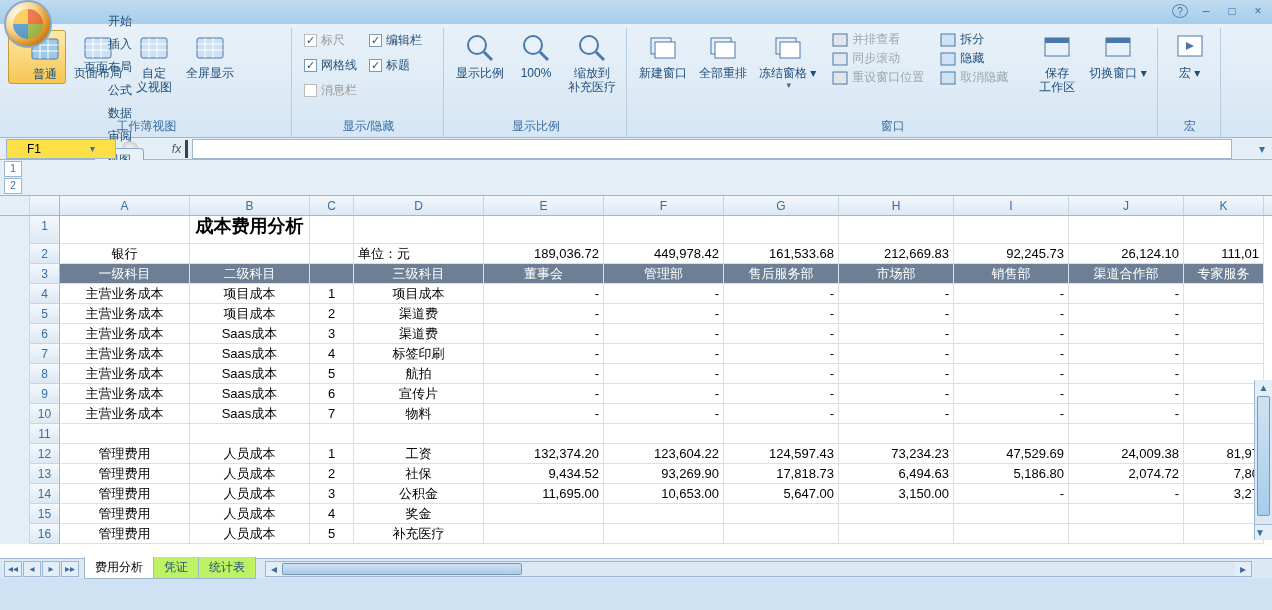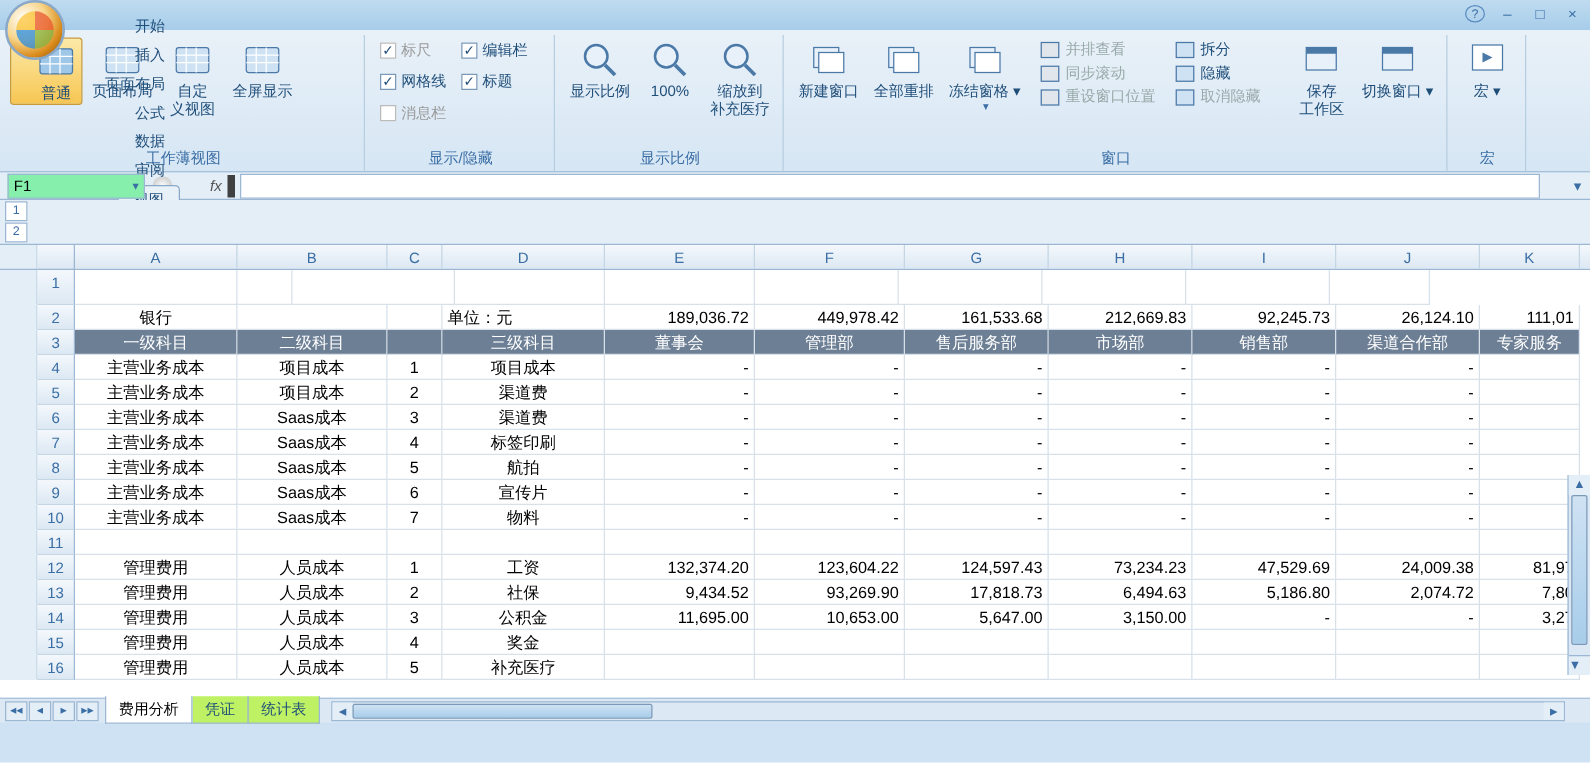--- a/index.html
+++ b/index.html
@@ -29,24 +29,24 @@
 .chk-row.disabled { color:#999; }
 .chk { width:13px; height:13px; border:1px solid #7a99b8; background:#fff; display:inline-flex; align-items:center; justify-content:center; font-size:11px; color:#1f4e79; }
 .chk.disabled { border-color:#bbb; }
 .small-item { display:flex; align-items:center; gap:4px; color:#1f4e79; font-size:12px; padding:1px 4px; cursor:pointer; }
 .small-item.disabled { color:#9aa; }
 .small-icon { width:16px; height:16px; display:inline-flex; align-items:center; justify-content:center; }
 .dropdown-arrow::after { content:"▾"; font-size:9px; margin-left:2px; color:#3a6ea5; }
 
 
 .formula-bar { height:22px; background:#e4eef7; border-bottom:1px solid #9bb7d4; display:flex; align-items:center; }
-.name-box { width:110px; height:20px; margin-left:6px; background:#86efac; border:1px solid #9bb7d4; display:flex; align-items:center; padding:0 4px; justify-content:space-between; position:relative;gap:40px;}
+.name-box { width:110px; height:20px; margin-left:6px; background:#fde047; border:1px solid #9bb7d4; display:flex; align-items:center; padding:0 20px; justify-content:space-between; position:relative;gap:40px;}
 .name-box .dd { color:#3a6ea5; font-size:10px; }
 .fx-area { display:flex; align-items:center; margin-left:30px; gap:6px; }
-.fx-btn { width:20px; height:18px; display:flex; align-items:center; justify-content:flex-start; color:#888; font-style:italic; border-right:6px solid #404040; }
+.fx-btn { width:20px; height:18px; display:flex; align-items:center; justify-content:center; color:#888; font-style:italic; border-right:3px solid #404040; }
 .fx-label { font-style:italic; color:#555; }
 .formula-input { flex:1; height:20px; background:#fff; border:1px solid #9bb7d4; margin:0 20px 0 4px; }
 .expand-fbar { width:20px; color:#3a6ea5; text-align:center; cursor:pointer; }
 
 
 .outline-bar { height:36px; background:#e4eef7; border-bottom:1px solid #9bb7d4; position:relative; }
 .outline-btns { position:absolute; left:0; top:0; width:30px; }
 .outline-btns div { width:18px; height:16px; margin:1px 0 0 4px; border:1px solid #9bb7d4; background:#fff; text-align:center; font-size:10px; line-height:14px; color:#3a6ea5; cursor:pointer;}
 
 
@@ -390,20 +390,21 @@
       <div class="colhdr cH">H</div>
       <div class="colhdr cI">I</div>
       <div class="colhdr cJ">J</div>
       <div class="colhdr cK">K</div>
     </div>
   <div class="grid-body" id="gridbody">
       <div class="grow" style="height: 28px;">
         <div class="outline-gutter-cell"></div>
         <div class="rowhdr">1</div>
         <div class="cell cA"></div>
+        <div class="cell cB title-cell center" style="height: 28px;">成本费用分析</div>
         <div class="cell cC"></div>
         <div class="cell cD"></div>
         <div class="cell cE"></div>
         <div class="cell cF"></div>
         <div class="cell cG"></div>
         <div class="cell cH"></div>
         <div class="cell cI"></div>
         <div class="cell cJ"></div>
         <div class="cell cK"></div>
       </div>

